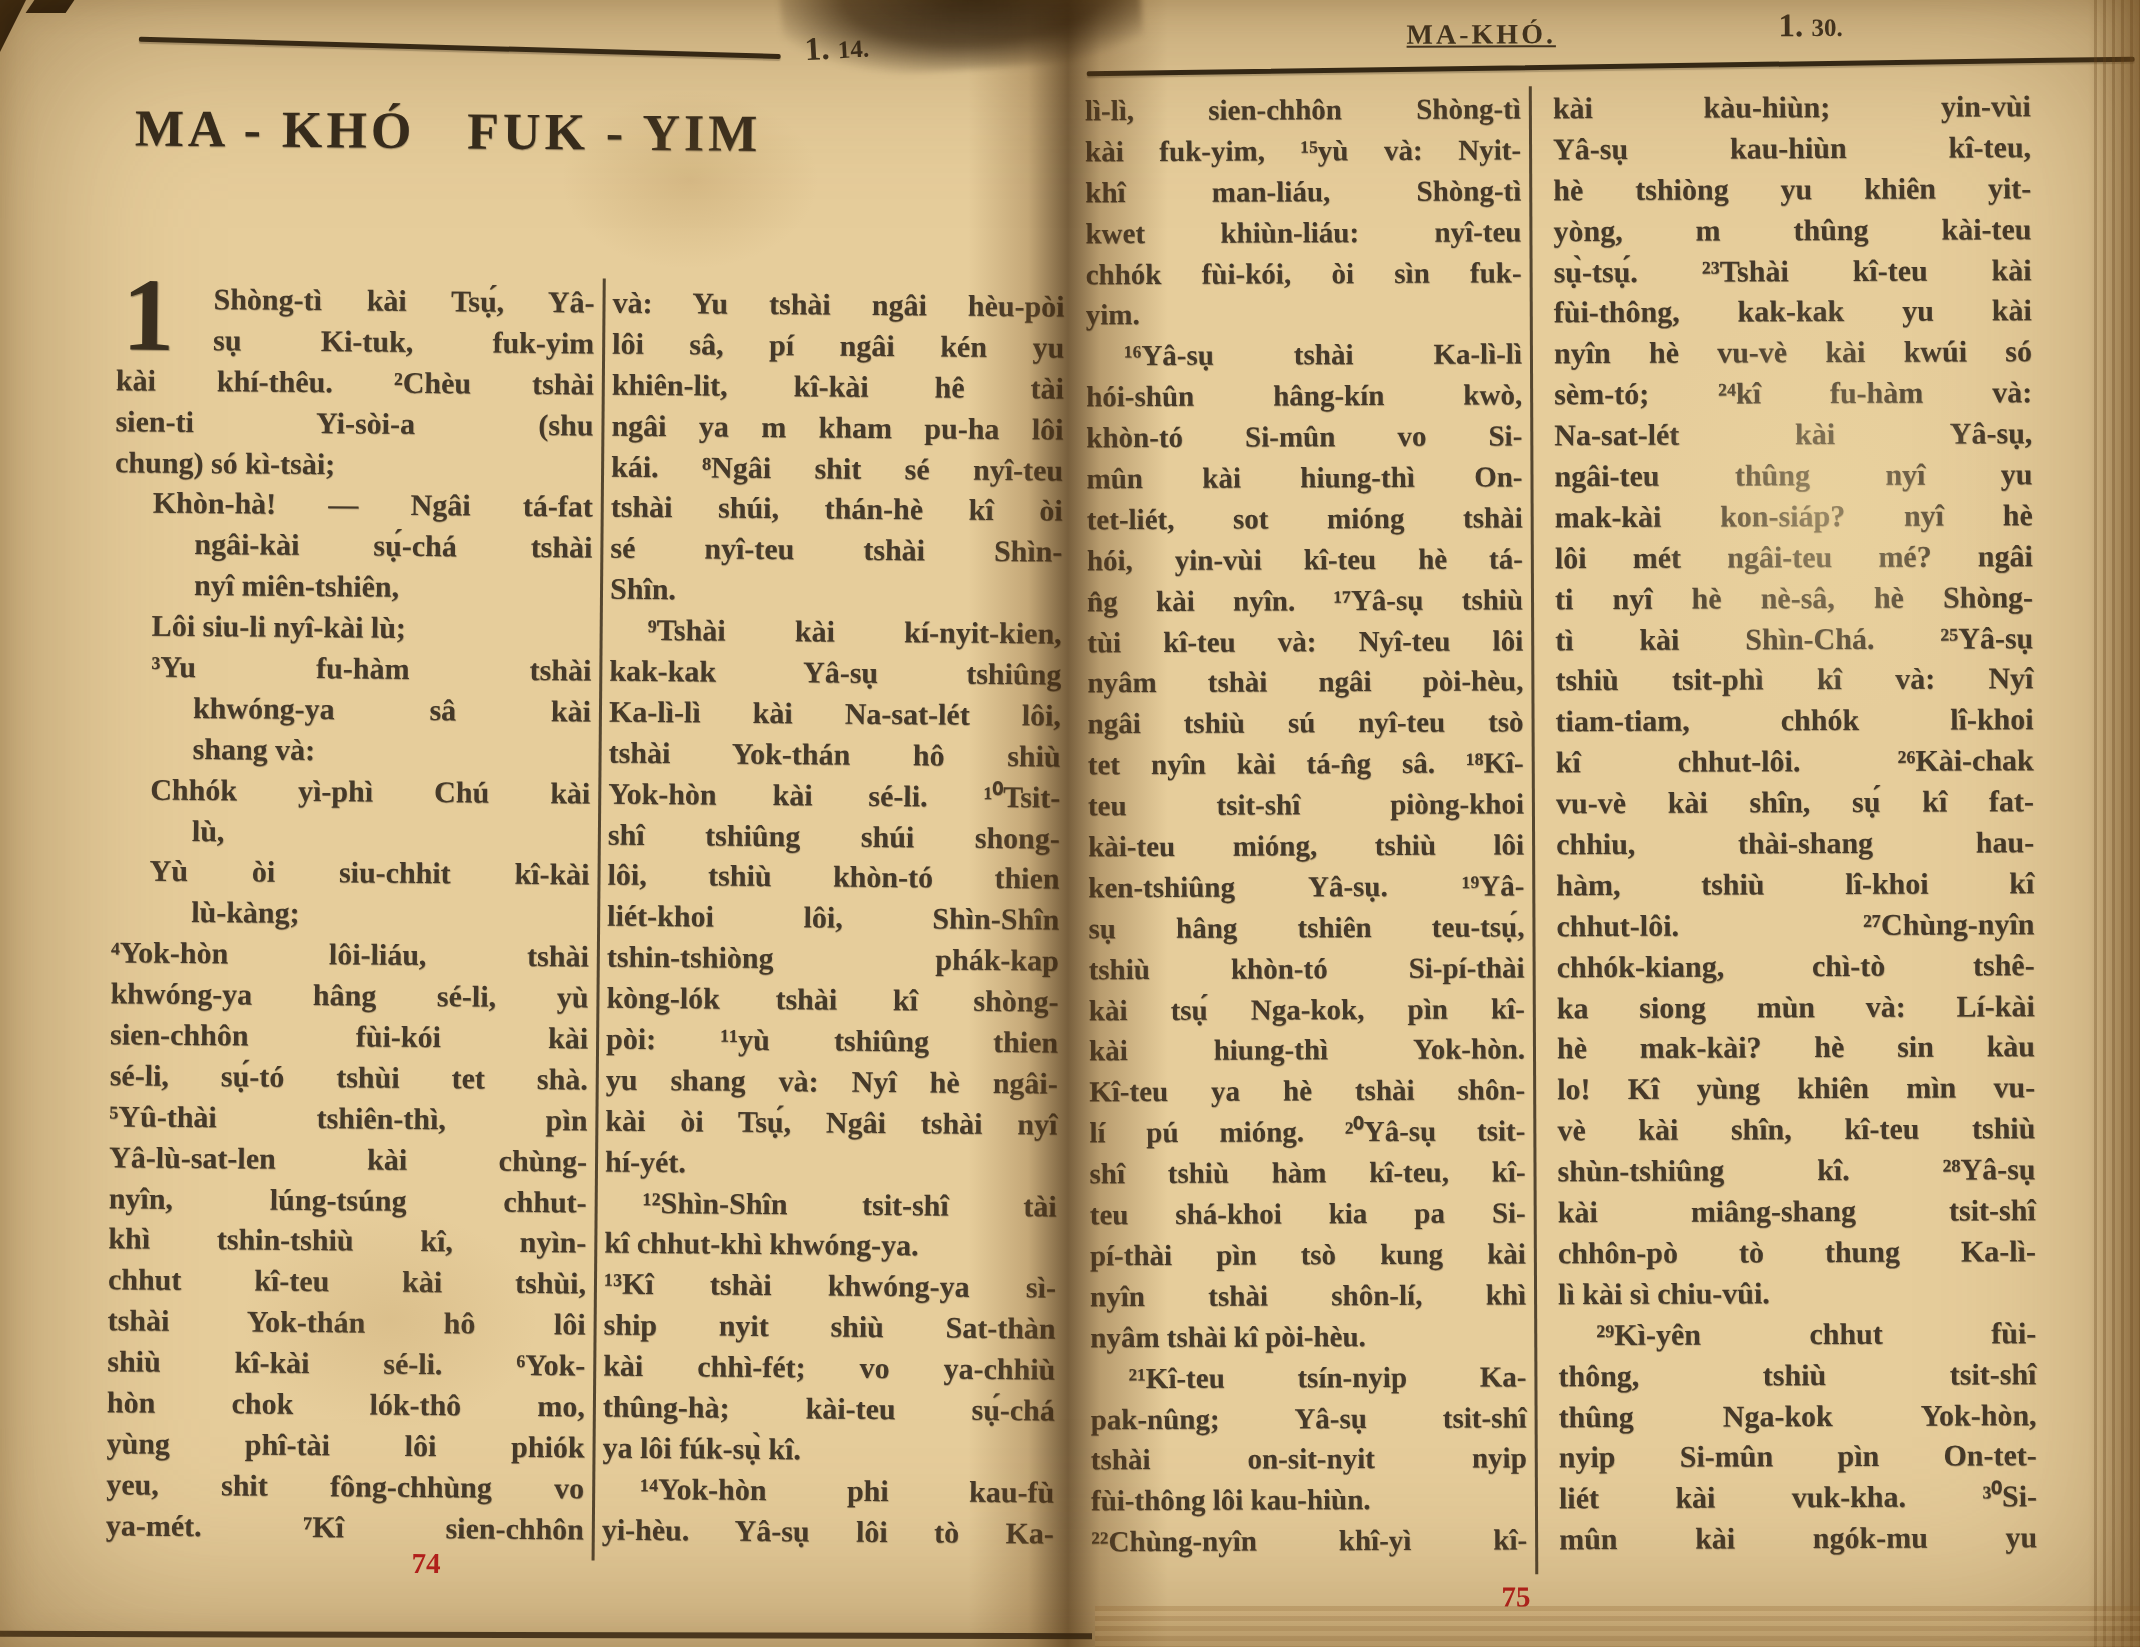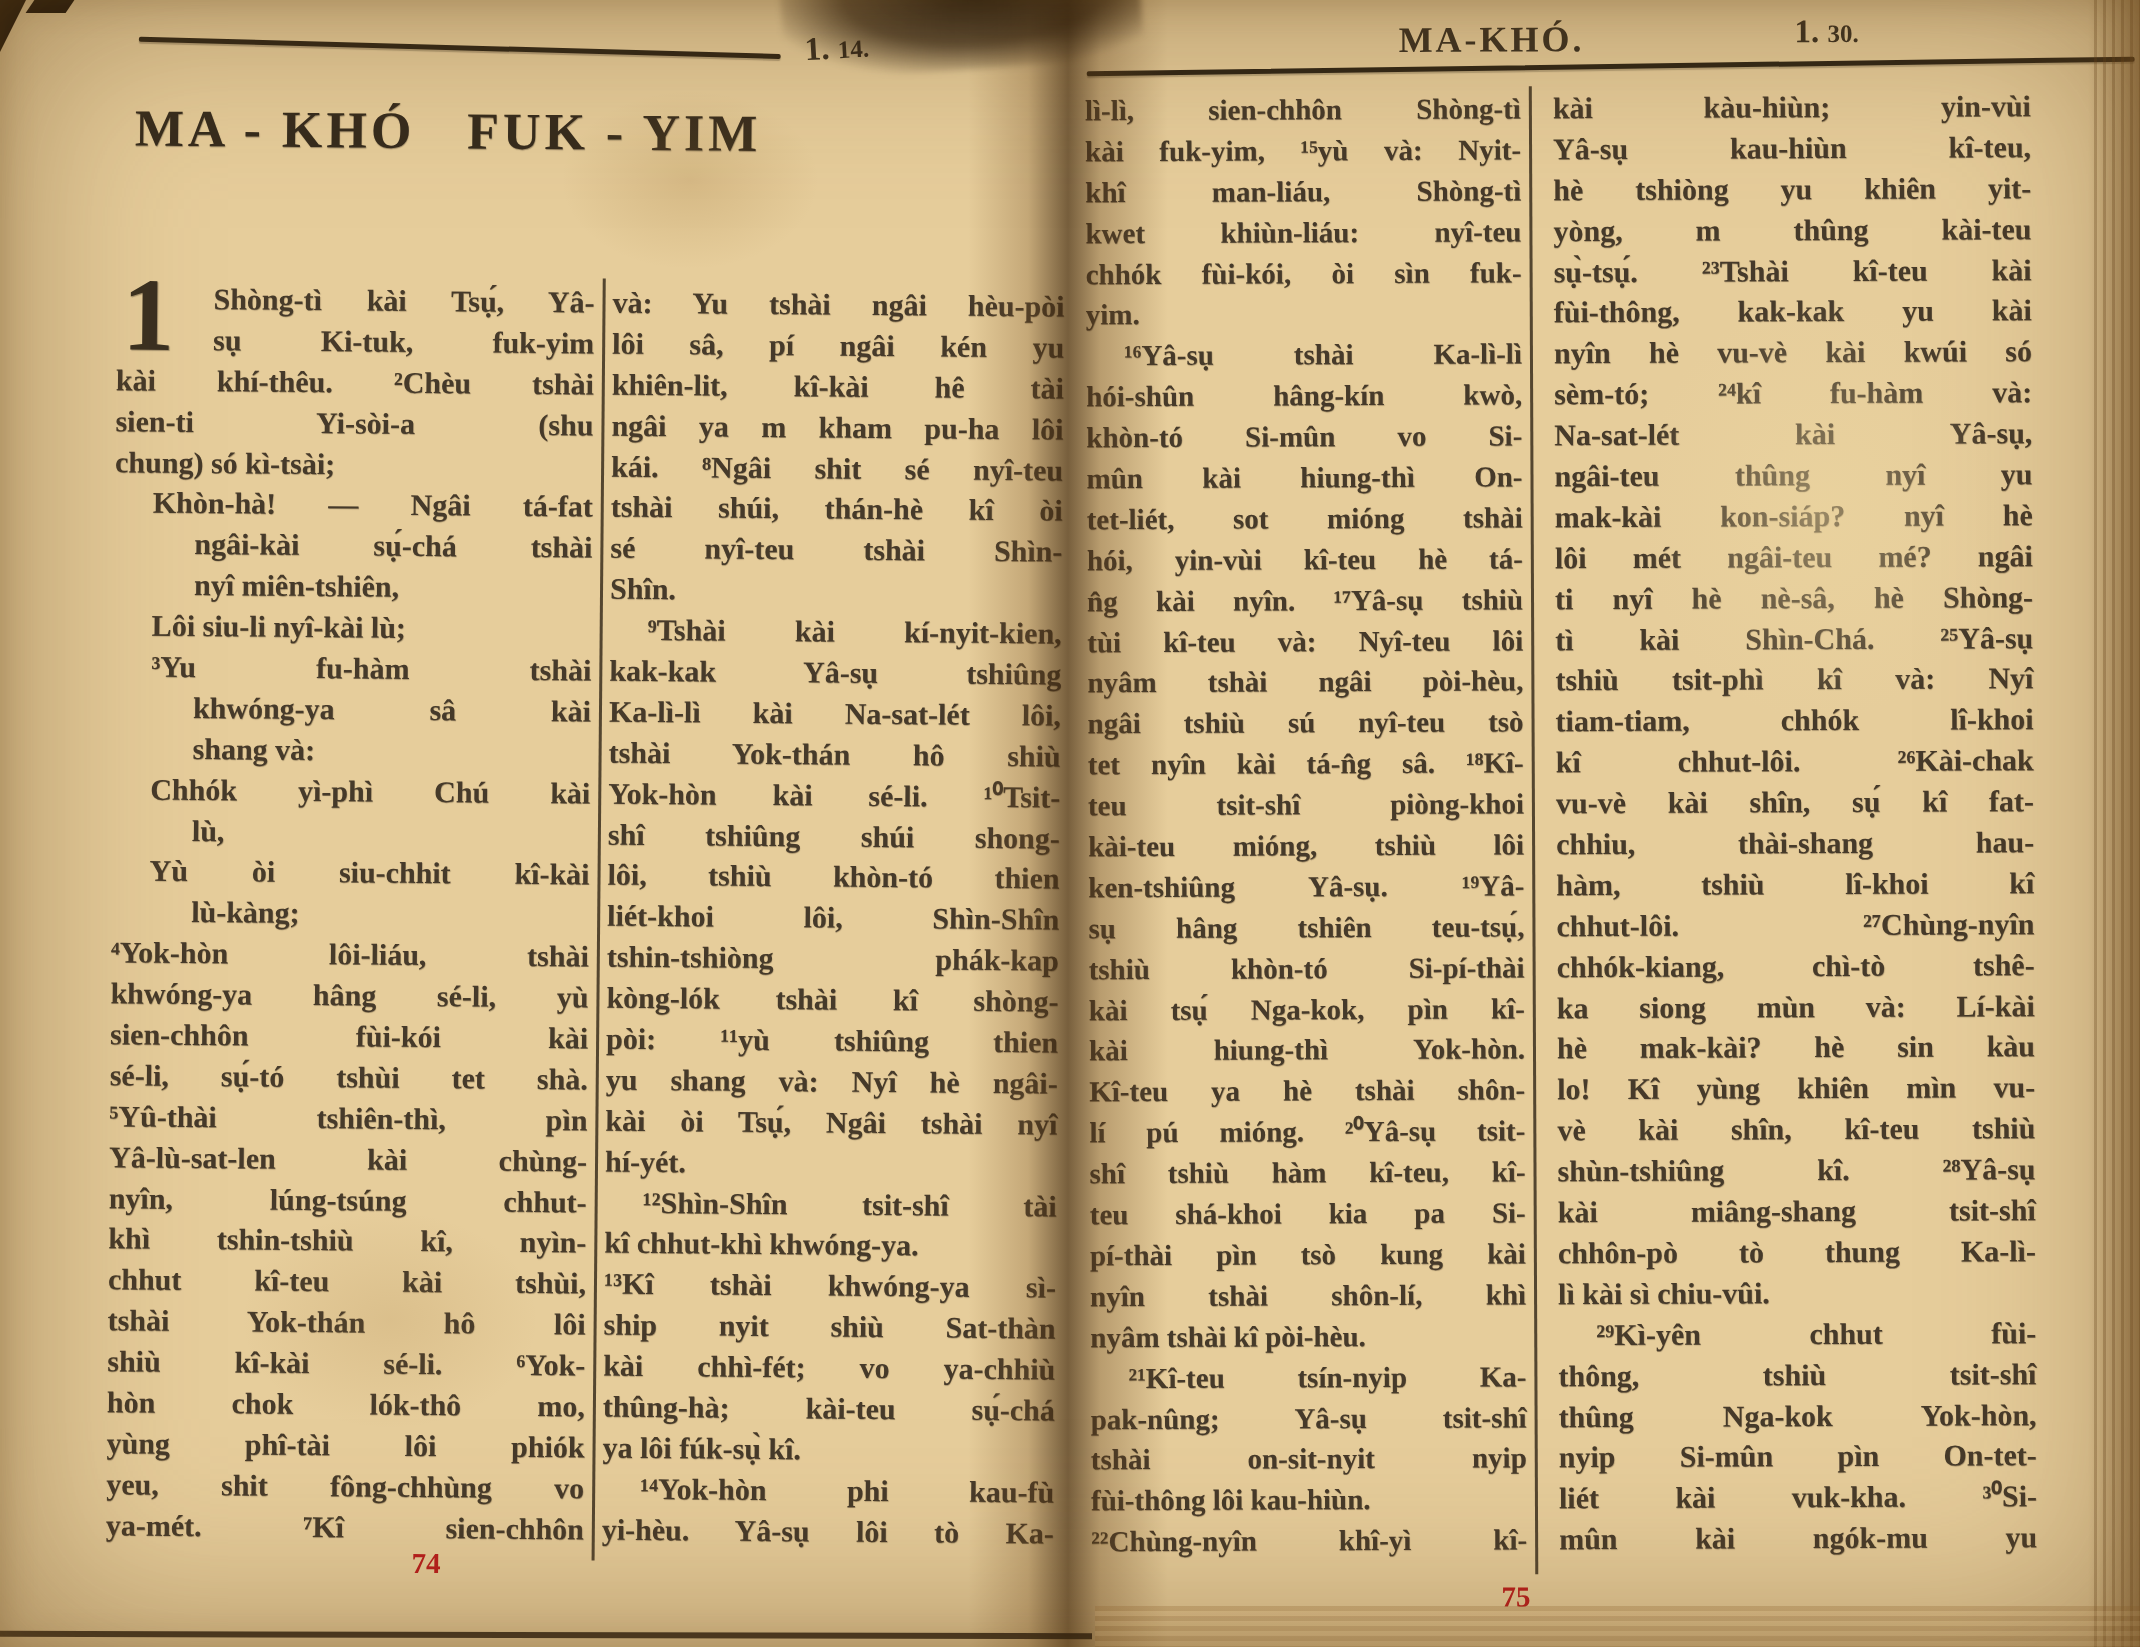--- a/index.html
+++ b/index.html
@@ -56,22 +56,22 @@
   #page-title{position:absolute;left:110px;top:102px;width:664px;display:flex;
     justify-content:center;gap:52px;font-size:52px;font-weight:bold;color:#352b1d;
     letter-spacing:4px;text-shadow:.5px 1px 1px rgba(53,43,29,.4);}
   #drop-cap{position:absolute;left:118px;top:266px;font-size:104px;line-height:104px;
     font-weight:bold;color:#3a3021;text-shadow:1px 1px 1px rgba(58,48,33,.4);}
 
   .running-header{position:absolute;left:0;top:0;width:1070px;height:70px;
     font-weight:bold;color:#3a3021;}
   #hdr-left{position:absolute;left:-262px;top:26px;transform:rotate(-3deg);font-size:33px;}
   #hdr-left .verse{font-size:25px;}
-  #hdr-center{position:absolute;left:332px;top:18px;font-size:36px;letter-spacing:3px;}
-  #hdr-right{position:absolute;left:712px;top:14px;font-size:33px;margin-left:16px;}
+  #hdr-center{position:absolute;left:340px;top:18px;font-size:28px;letter-spacing:3px;text-decoration:underline;}
+  #hdr-right{position:absolute;left:712px;top:8px;font-size:33px;}
   #hdr-right .verse{font-size:25px;}
 
   .col{position:absolute;text-align:justify;font-weight:bold;
     text-shadow:.4px .7px .8px rgba(70,55,35,.45);}
   .line{height:40.9px;line-height:40.9px;text-align:justify;text-align-last:justify;
     overflow:visible;}
   .line.noj{text-align-last:left;}
   .line.ind1{padding-left:38px;}
   .line.ind2{padding-left:80px;}
   .line.dc{padding-left:97px;}

